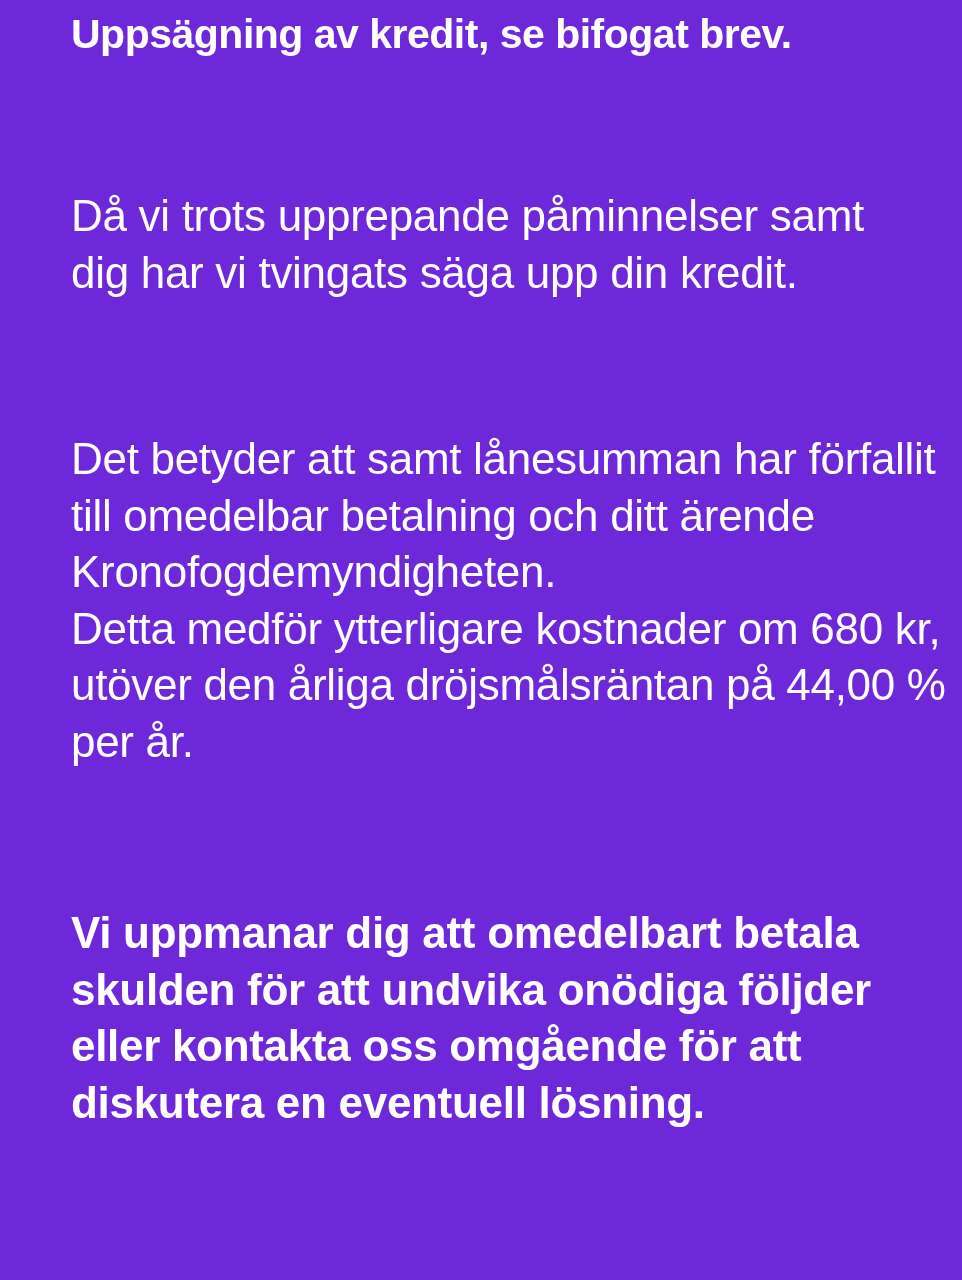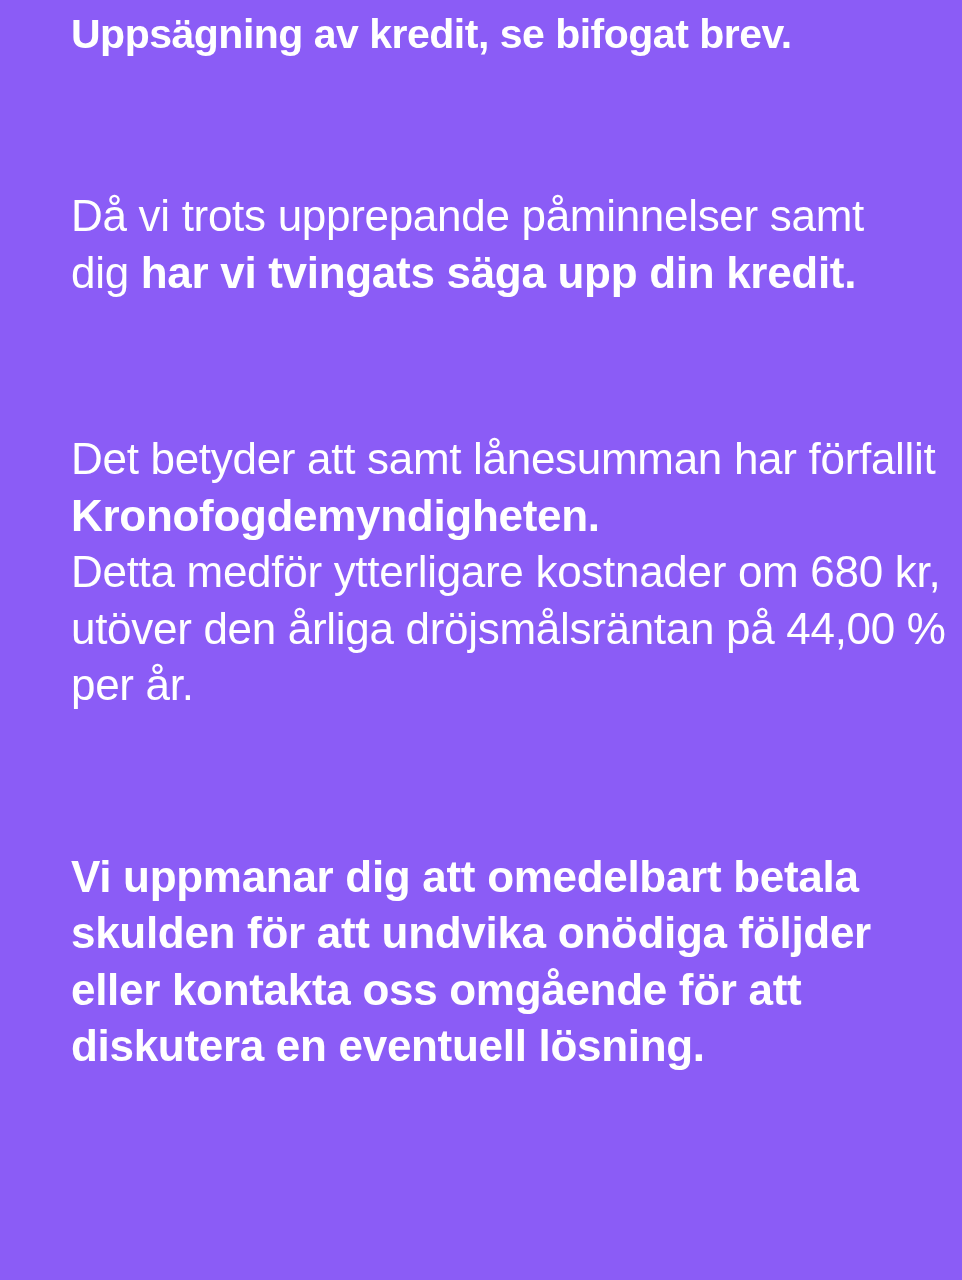--- a/index.html
+++ b/index.html
@@ -4,21 +4,21 @@
 <style>
   html, body {
     margin: 0;
     padding: 0;
     background: #1b1c1e;
   }
   .canvas {
     position: relative;
     width: 962px;
     height: 1280px;
-    background: #8b5cf6;
+    background: #6d28d9;
     overflow: hidden;
     font-family: "Liberation Sans", sans-serif;
     color: #ffffff;
     box-sizing: border-box;
     padding: 6px 30px 0 71px;
   }
   .subject {
     margin: 0 0 126px 0;
     font-size: 41px;
     font-weight: 700;
@@ -31,21 +31,21 @@
     font-size: 44px;
     font-weight: 400;
     line-height: 56.5px;
     letter-spacing: -0.3px;
   }
   .para .line {
     white-space: nowrap;
   }
   .para-1 { margin-bottom: 130px; }
   .para-2 { margin-bottom: 135px; }
-  .b { font-weight: 700; }
+  .b { font-weight: 400; }
   .para-3 { font-weight: 700; }
 </style>
 </head>
 <body>
 
 <div class="canvas">
 
   <h1 class="subject">Uppsägning av kredit, se bifogat brev.</h1>
 
   <div class="para para-1">
@@ -53,20 +53,23 @@
       <span>Då vi trots upprepande påminnelser samt</span>
     </div>
     <div class="line">
       <span>dig </span><span class="b">har vi tvingats säga upp din kredit.</span>
     </div>
   </div>
 
   <div class="para para-2">
     <div class="line">
       <span>Det betyder att samt lånesumman har förfallit</span>
+    </div>
+    <div class="line">
+      <span>till omedelbar betalning </span><span class="b">och ditt ärende</span>
     </div>
     <div class="line">
       <span class="b">Kronofogdemyndigheten.</span>
     </div>
     <div class="line">
       <span>Detta medför ytterligare kostnader om 680 kr,</span>
     </div>
     <div class="line">
       <span>utöver den årliga dröjsmålsräntan på 44,00 %</span>
     </div>

